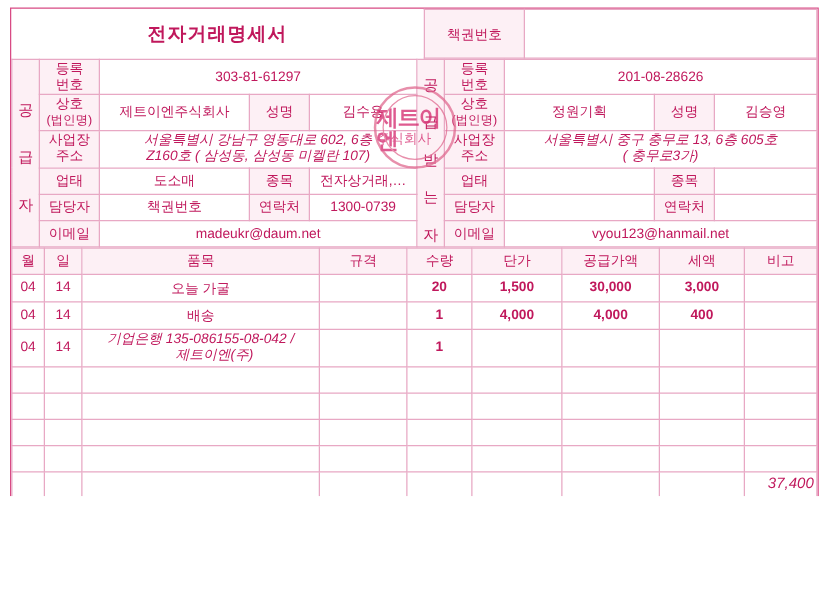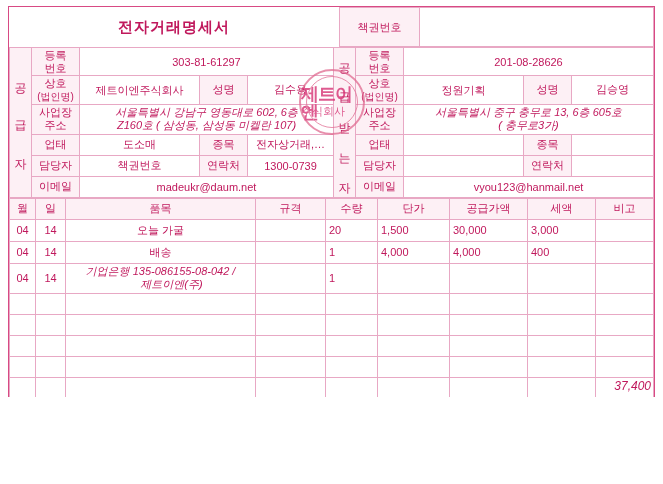--- a/index.html
+++ b/index.html
@@ -36,21 +36,21 @@
     padding: 1px 3px;
     color: #c0185c;
     font-size: 11px;
     vertical-align: middle;
     height: 18px;
     overflow: hidden;
     white-space: nowrap;
   }
   .hdr-band td { border-color: #d84a84; }
   .c { text-align: center; }
-  .r { text-align: left; }
+  .r { text-align: center; font-weight: bold; }
   .l { text-align: center; font-style: italic; }
   .title {
     font-size: 15px;
     font-weight: bold;
     letter-spacing: 1px;
     color: #c0185c;
   }
   .vlabel {
     writing-mode: vertical-rl;
     text-orientation: upright;

